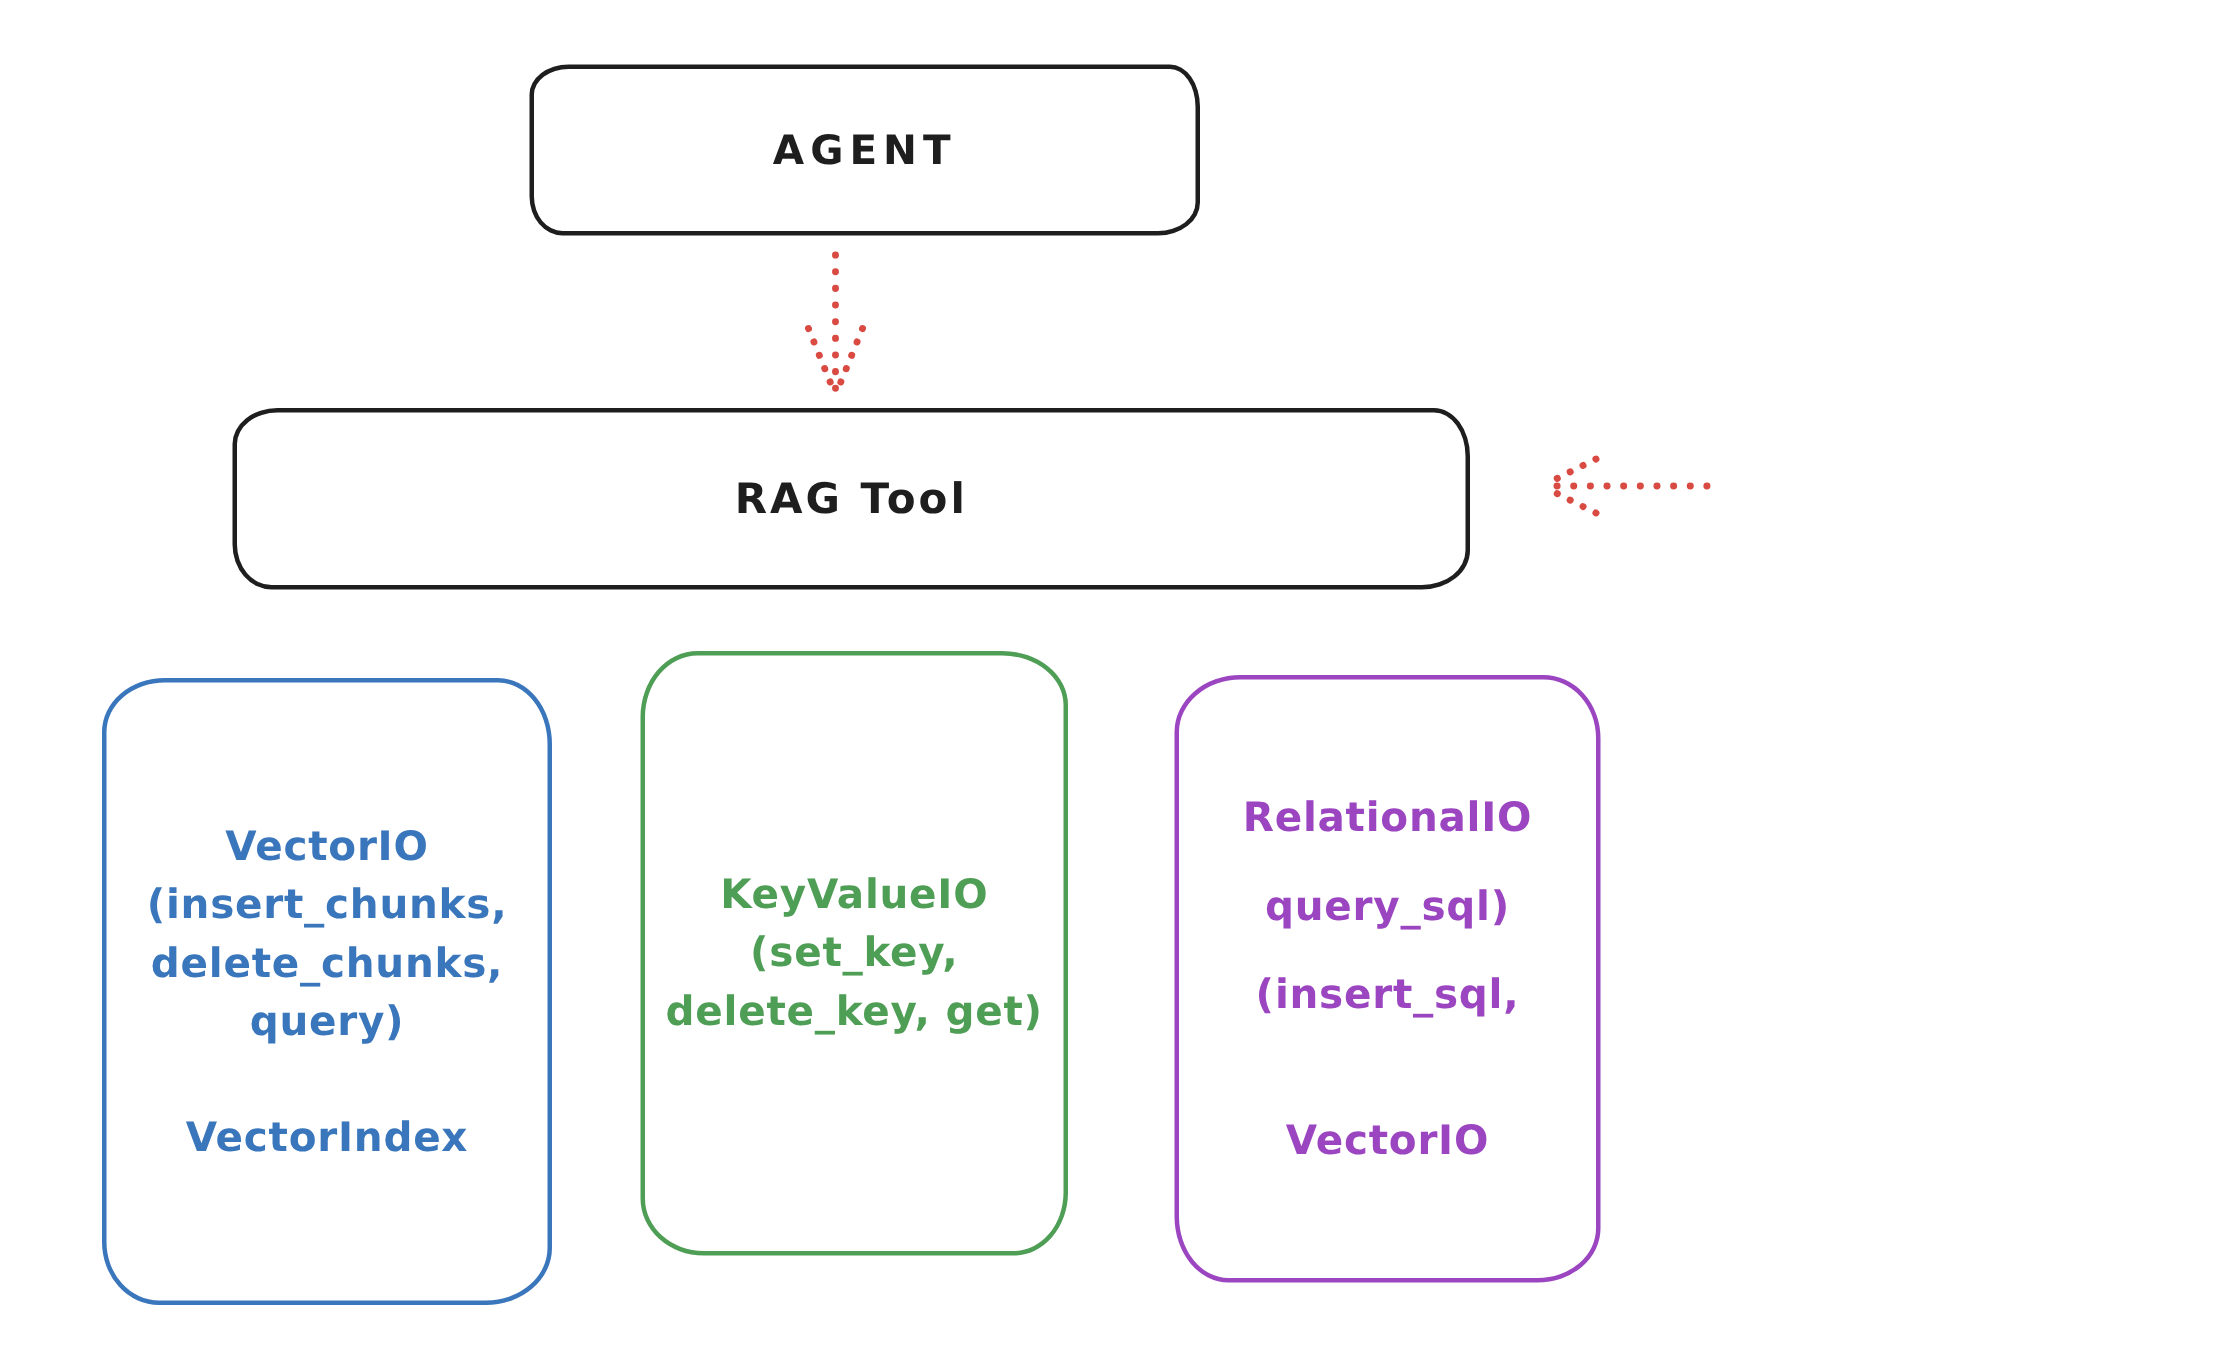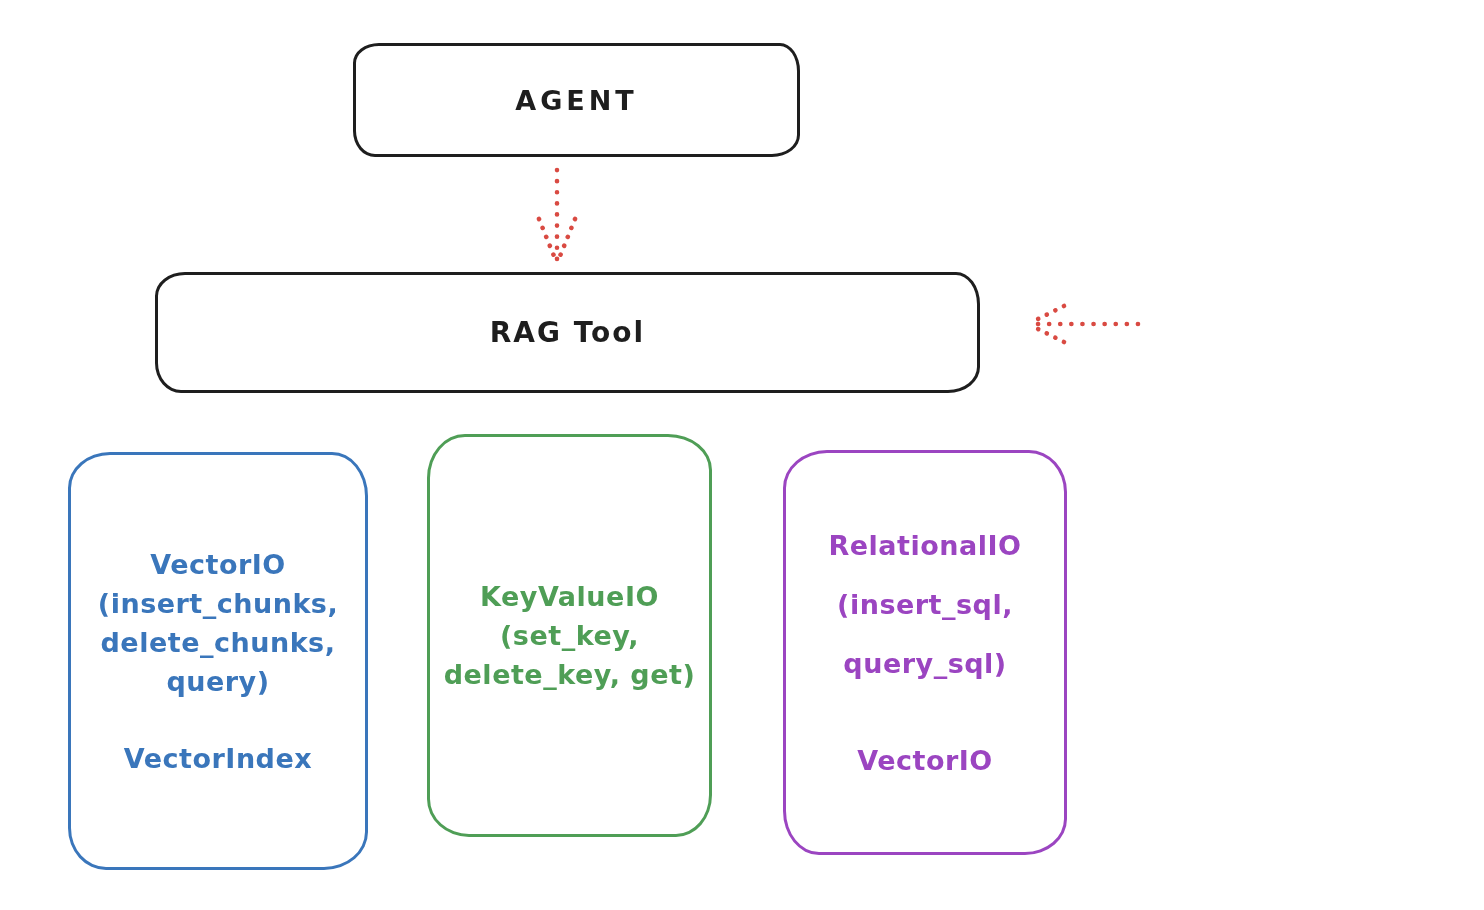--- a/index.html
+++ b/index.html
@@ -107,18 +107,18 @@
   </div>
 
   <div class="card green">
     <div>KeyValueIO</div>
     <div>(set_key,</div>
     <div>delete_key, get)</div>
   </div>
 
   <div class="card purple">
     <div>RelationalIO</div>
+    <div>query_sql)</div>
     <div>(insert_sql,</div>
-    <div>query_sql)</div>
     <div class="index-label">VectorIO</div>
   </div>
 
 </div>
 
 </body></html>

